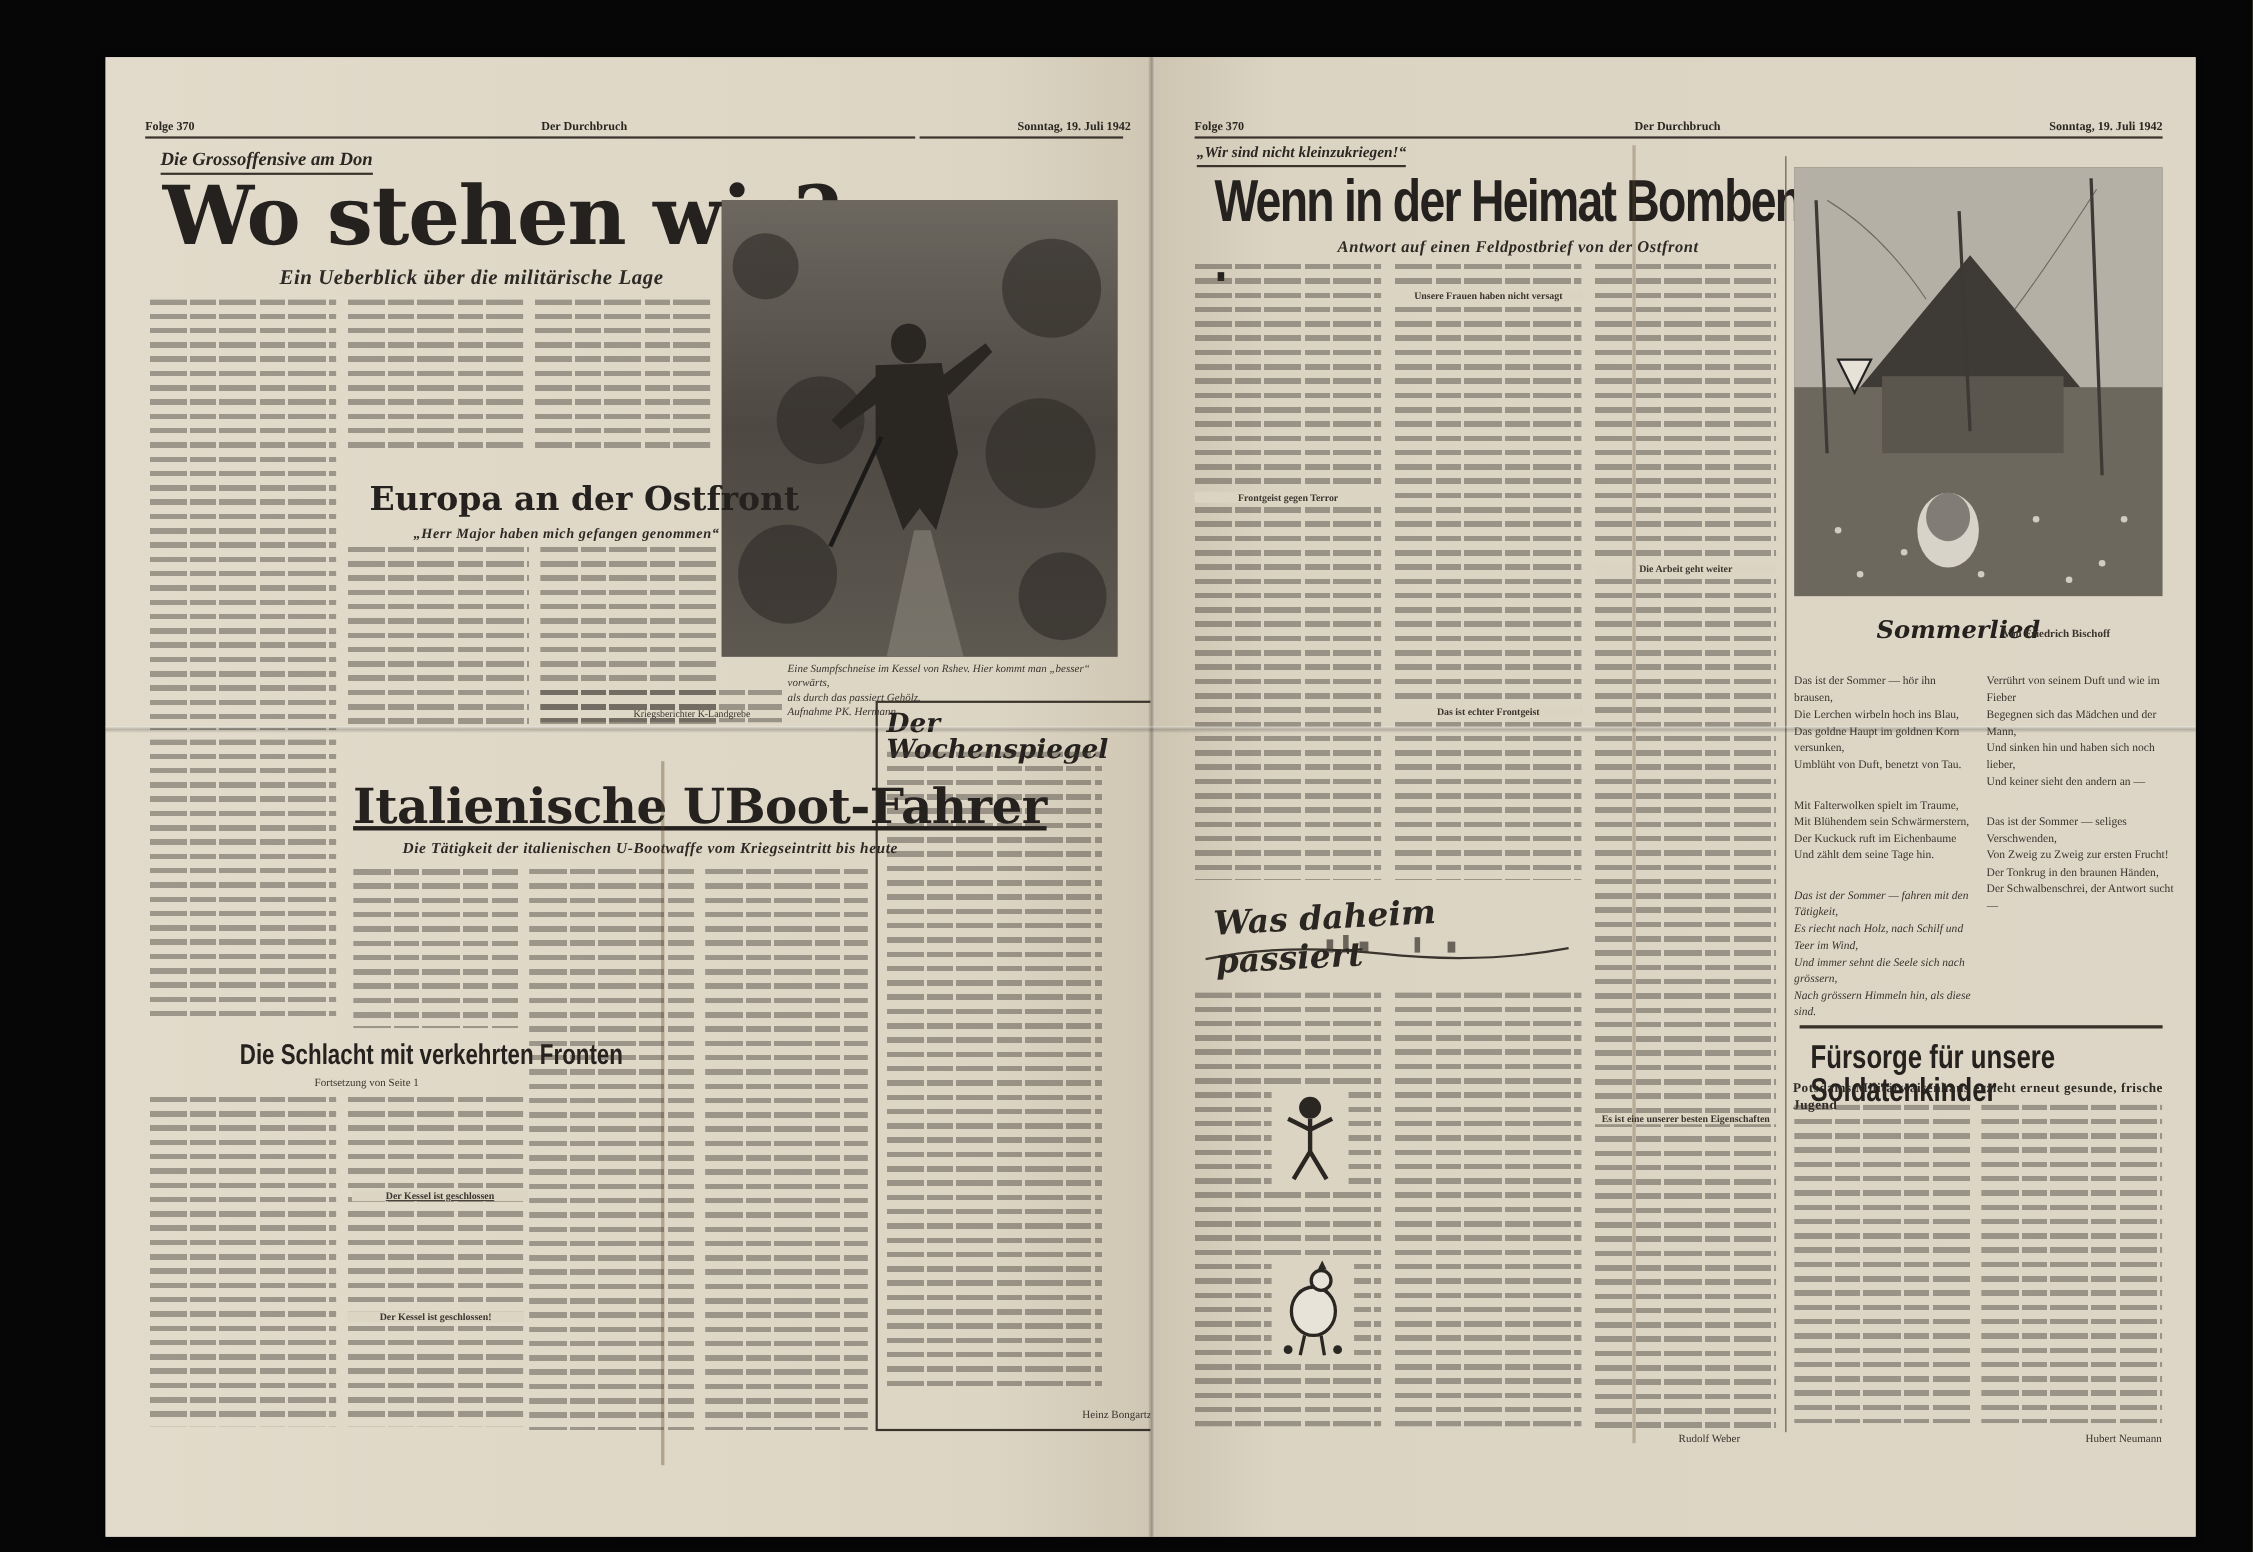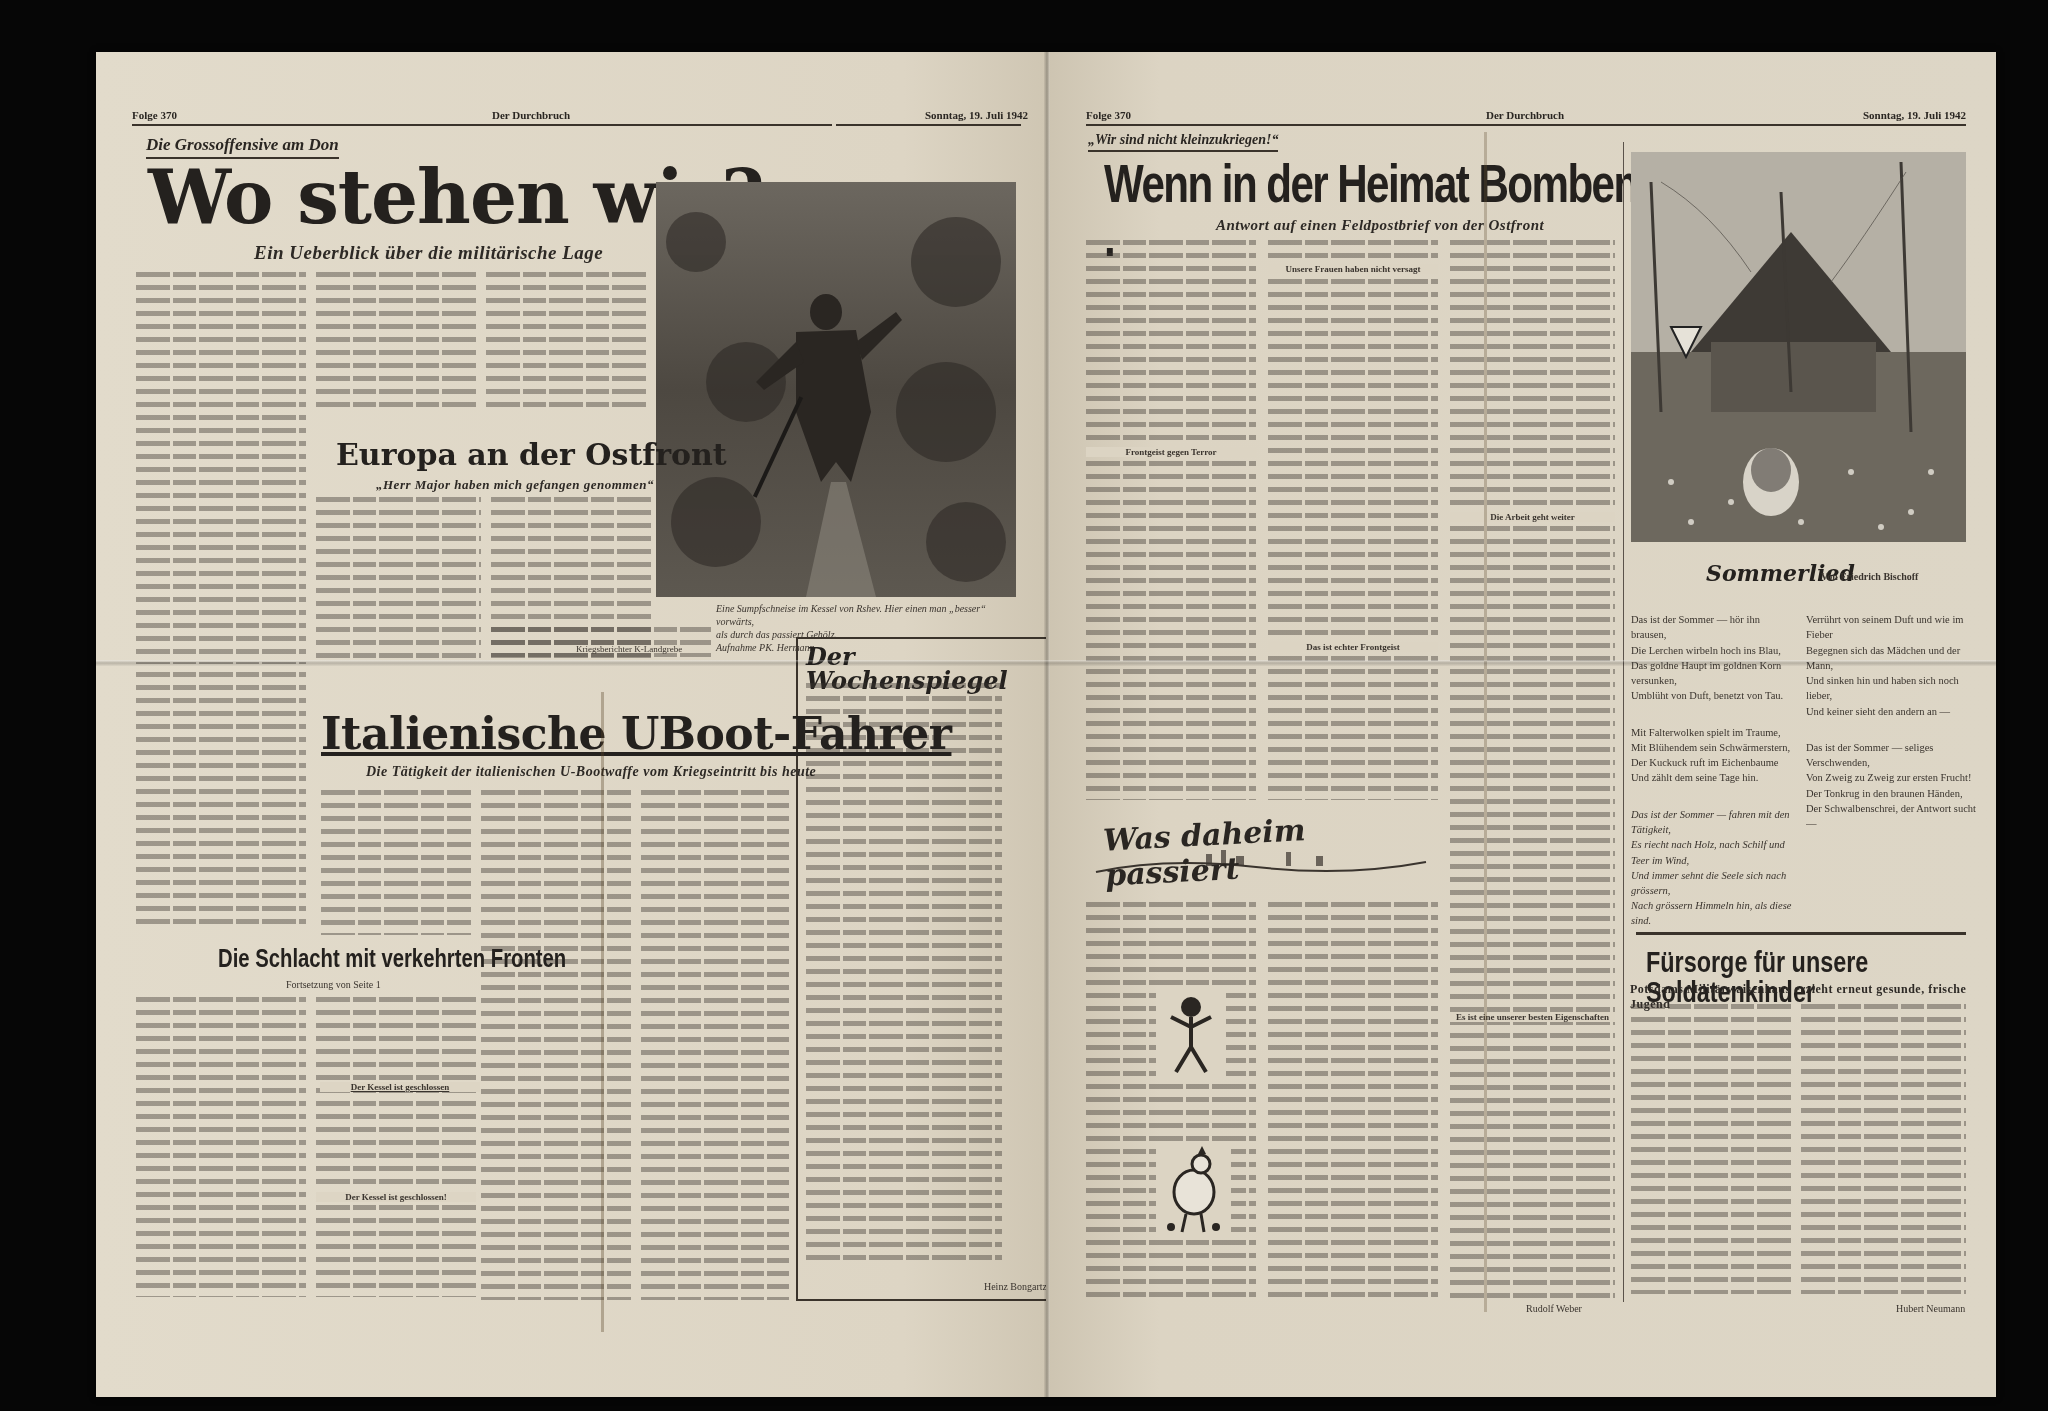--- a/index.html
+++ b/index.html
@@ -83,21 +83,21 @@
         <g fill="#2a2622">
           <ellipse cx="170" cy="130" rx="16" ry="18"></ellipse>
           <path d="M140 150 L200 148 L215 230 L195 300 L180 280 L165 300 L140 230 Z"></path>
           <path d="M140 160 L100 200 L108 208 L148 180 Z"></path>
           <path d="M200 160 L240 130 L246 138 L206 178 Z"></path>
         </g>
         <rect x="120" y="210" width="4" height="110" fill="#1c1a18" transform="rotate(25 122 265)"></rect>
       </svg>
     </div>
     <div class="caption" style="left:620px;top:550px;width:300px;">
-      <div>Eine Sumpfschneise im Kessel von Rshev. Hier einen man „besser“ vorwärts,</div>
+      <div>Eine Sumpfschneise im Kessel von Rshev. Hier kommt man „besser“ vorwärts,</div>
       <div>als durch das passiert Gehölz.</div>
       <div style="text-align:left;">Aufnahme PK. Hermann</div>
     </div>
 
     <div class="h1" style="left:240px;top:388px;font-size:30px;letter-spacing:0;">Europa an der Ostfront</div>
     <div class="sub small" style="left:280px;top:425px;">„Herr Major haben mich gefangen genommen“</div>
     <div class="col" style="left:220px;top:445px;width:165px;height:165px;">
         <div class="lines"></div>
       </div>
     <div class="col" style="left:395px;top:445px;width:160px;height:165px;">

